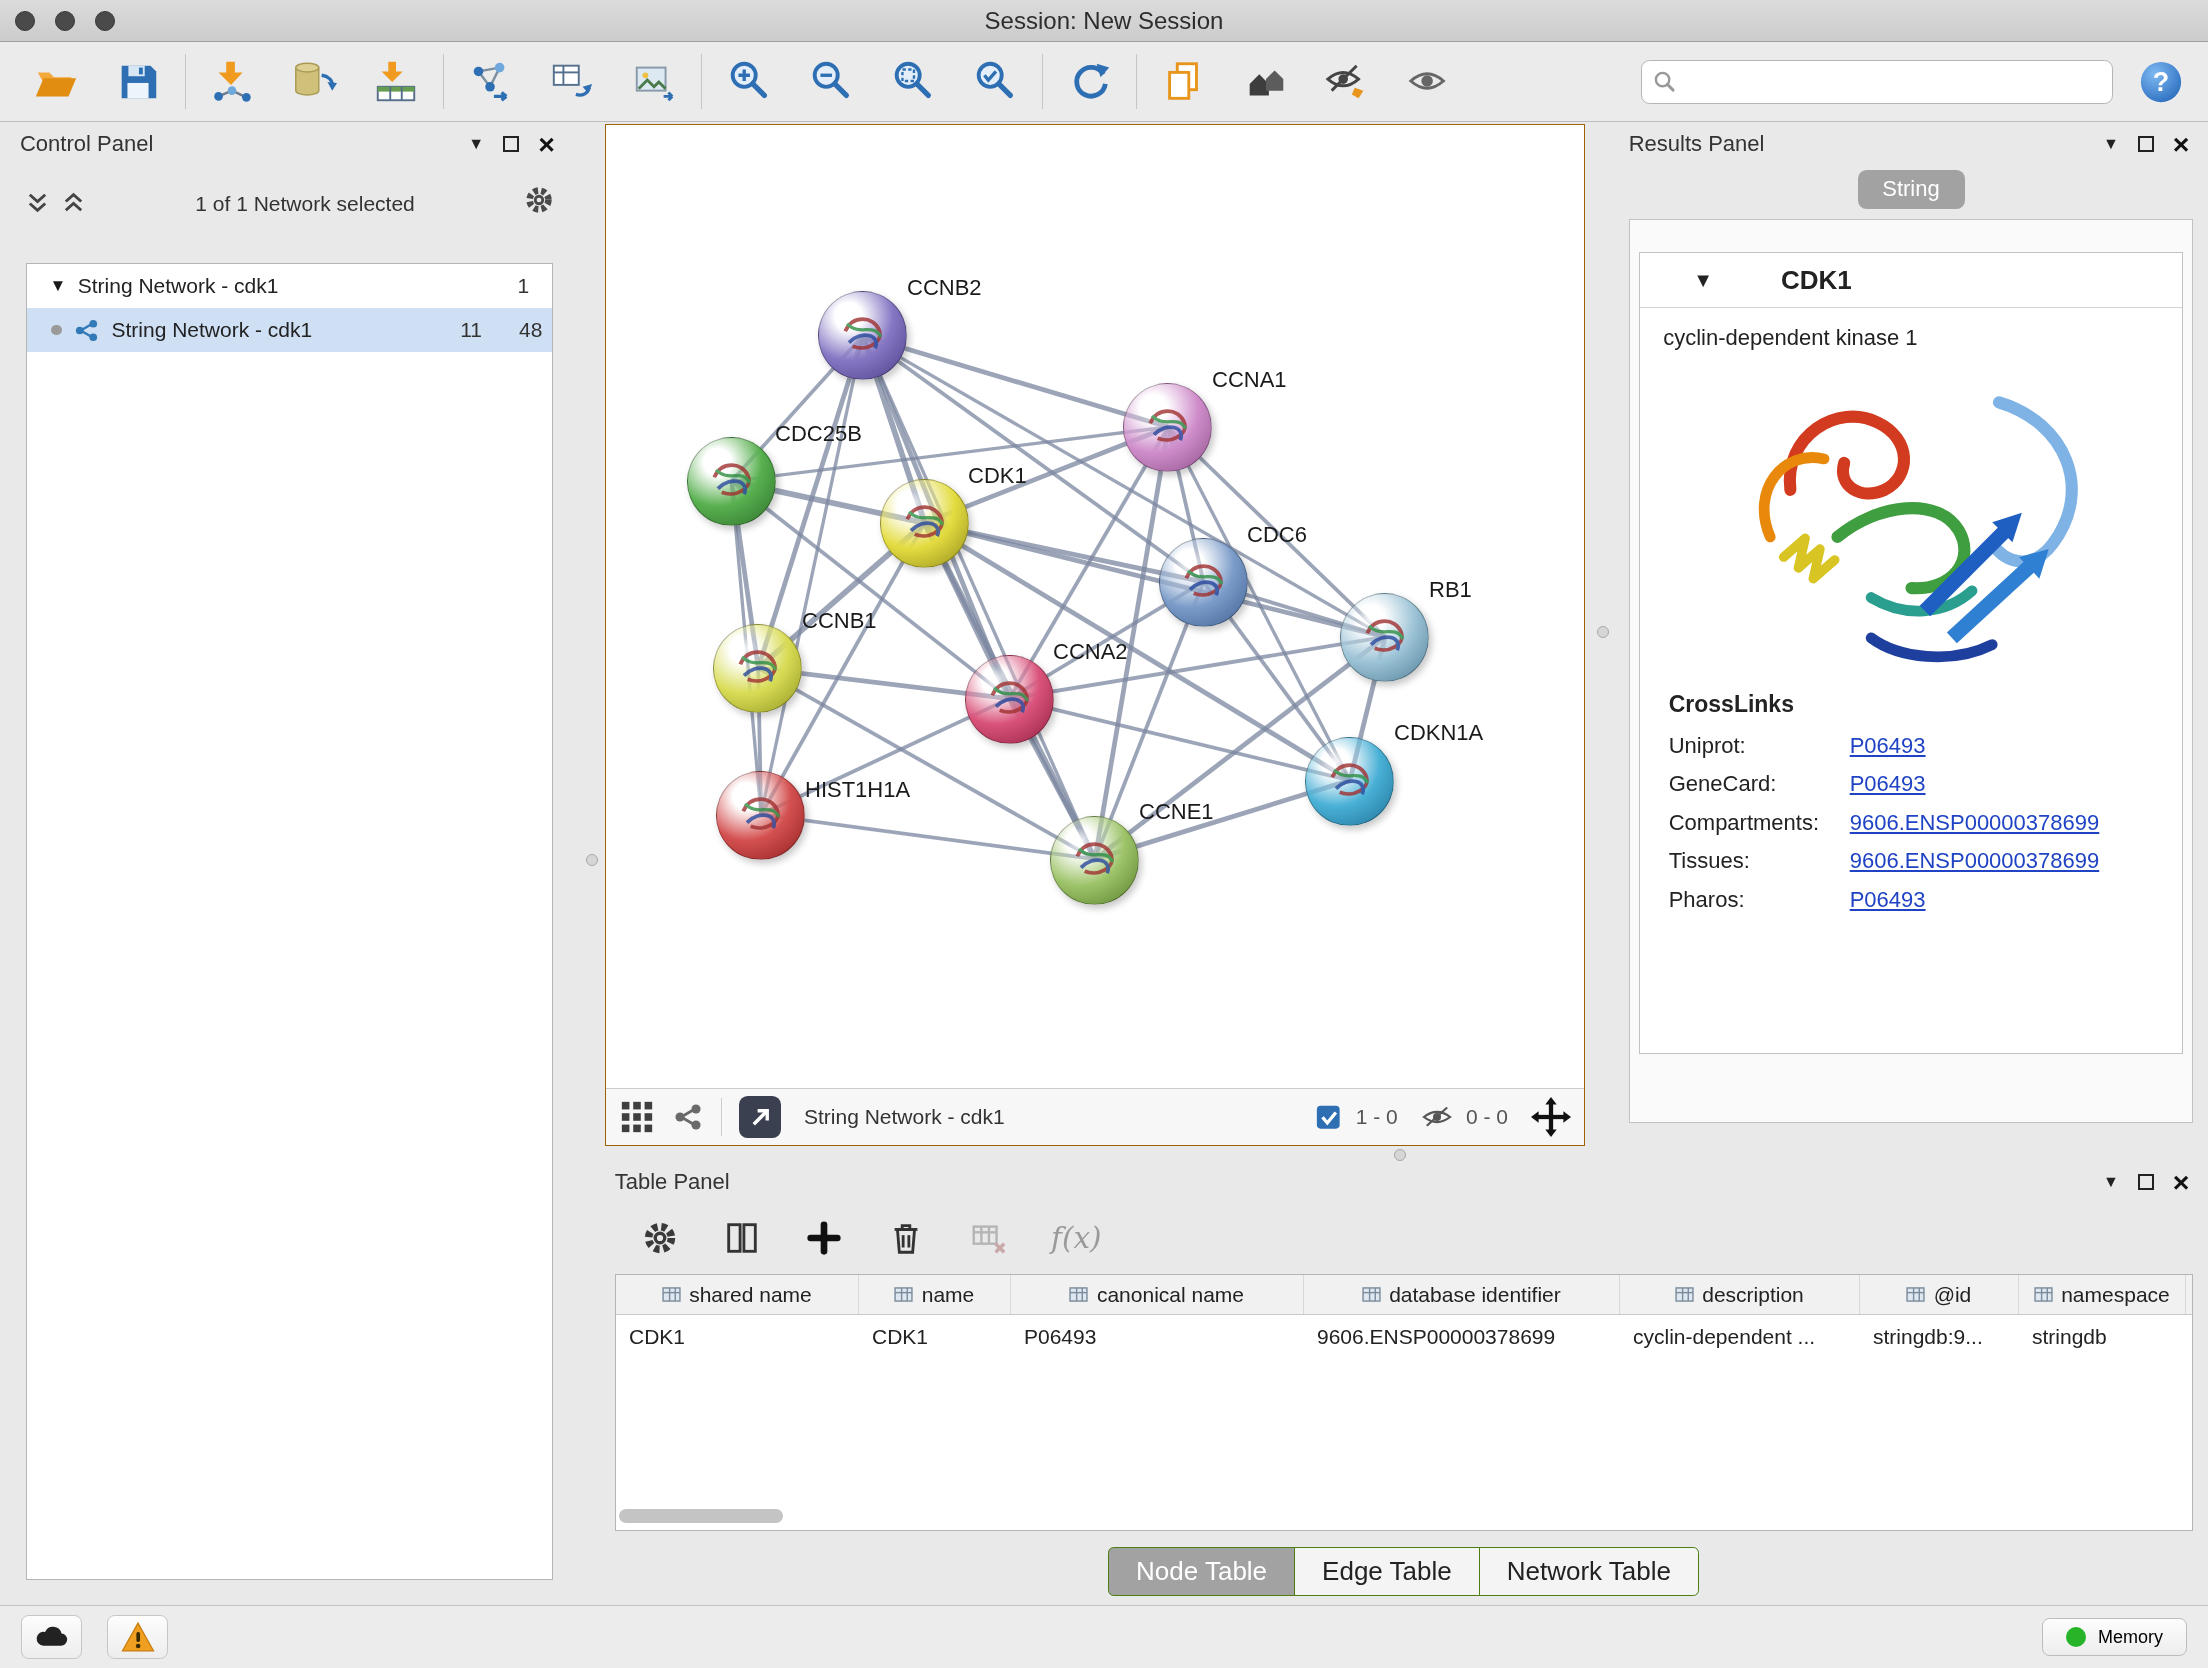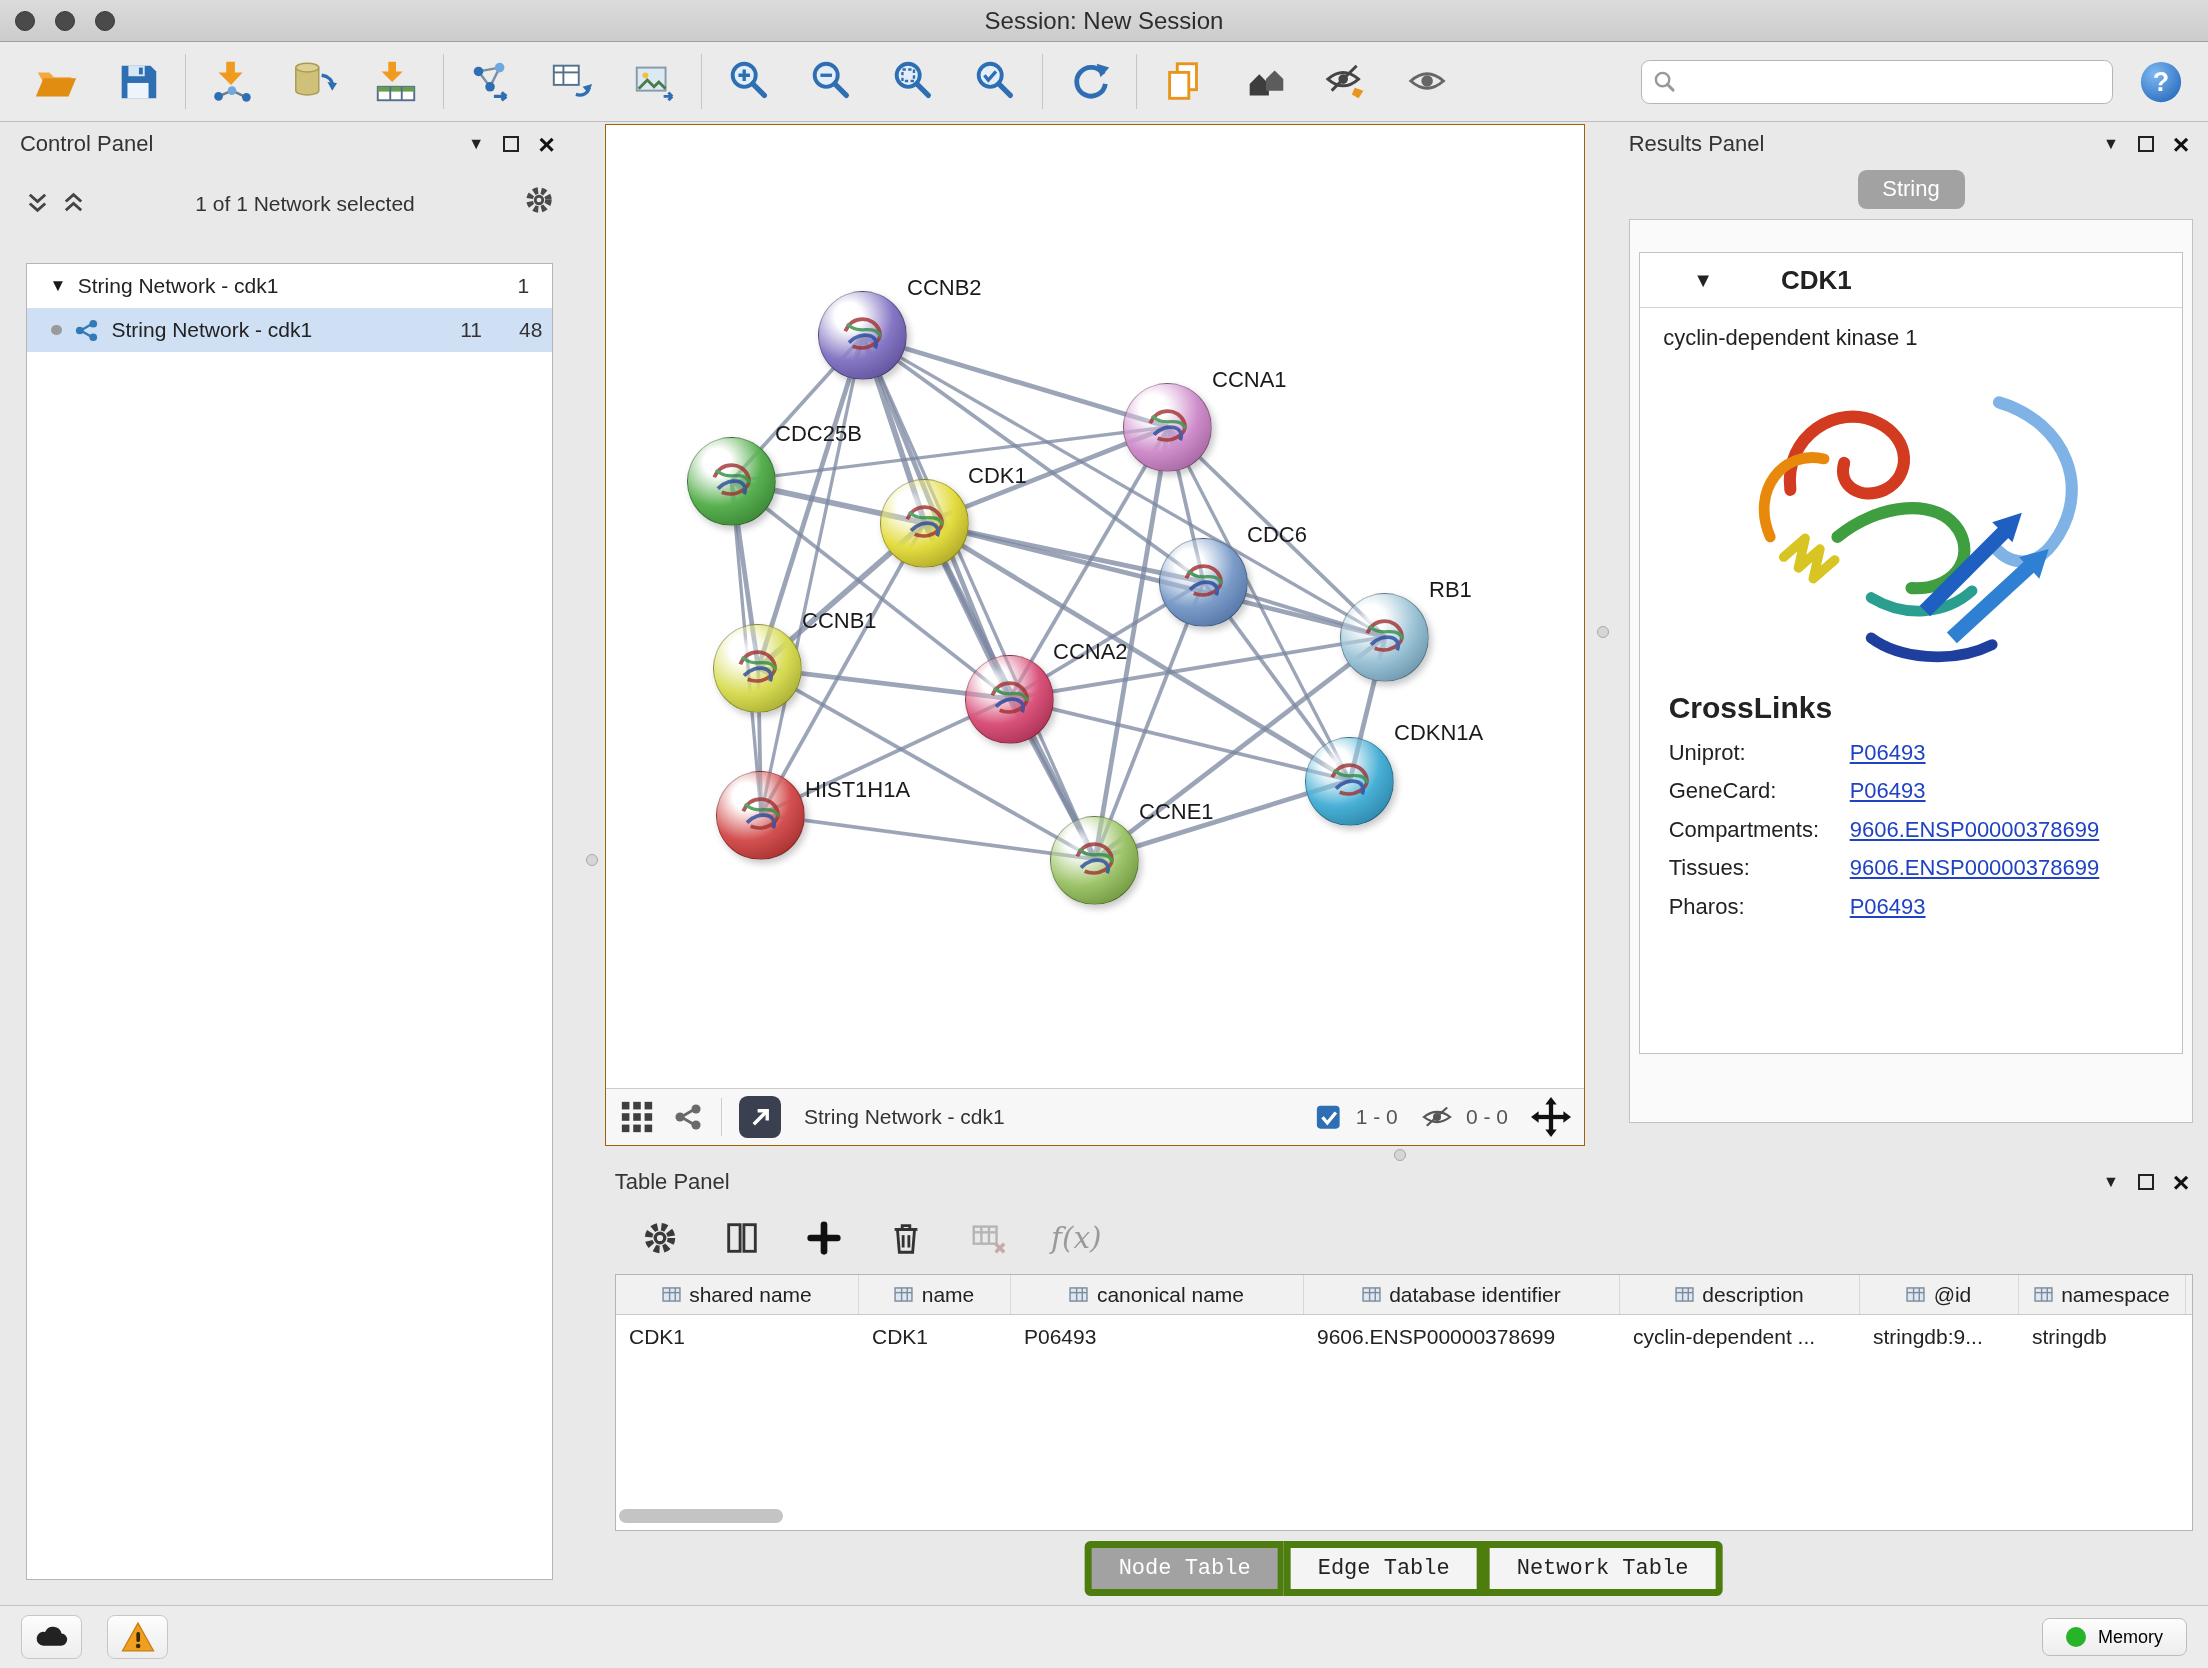--- a/index.html
+++ b/index.html
@@ -77,41 +77,41 @@
   .rp-buttons { display:flex; justify-content:center; gap:34px; }
   .rp-btn { font-size:22px; padding:8.6px 28.5px; background:linear-gradient(#ffffff,#ebebeb);
     border:1px solid #b2b2b2; border-radius:8.6px; font-family:"Liberation Sans",sans-serif; cursor:pointer; }
   .gene-card { margin-top:17px; border:1px solid #c2c2c2; background:#fff; height:calc(100% - 76px); position:relative; overflow:hidden; }
   .gene-header { display:flex; align-items:center; height:55px; border-bottom:1px solid #d4d4d4; }
   .gh-caret { font-size:20px; margin-left:53px; cursor:pointer; }
   .gh-label { font-size:26px; font-weight:bold; margin-left:68px; }
   .gene-desc { font-size:22px; margin:17px 0 0 23px; }
   .protein-svg { margin:11.4px auto 3.8px; }
   .crosslinks { margin:5.7px 0 0 28.5px; font-size:22px; }
-  .cl-title { font-weight:bold; font-size:30px; margin-bottom:15px; }
+  .cl-title { font-weight:bold; font-size:23px; margin-bottom:15px; }
   .cl-row { display:flex; margin:12.4px 0; }
   .cl-label { width:181px; color:#222; }
   .cl-value { color:#1f43c4; text-decoration:underline; }
 
   
   .table-panel { position:absolute; left:609px; top:1162px; width:1590px; height:443px; }
   .tp-toolbar { display:flex; align-items:center; gap:44px; padding:11.4px 0 7.6px 32px; height:68px; }
   .tp-btn { background:none; border:none; cursor:pointer; }
   .fx-label { font-size:29.5px; font-style:italic; font-family:"DejaVu Serif",serif; color:#9a9a9a; }
   .data-table { position:absolute; left:5.7px; right:5.7px; top:112px; bottom:74px; background:#fff;
     border:1px solid #b5b5b5; overflow:hidden; }
   .dt-head { display:flex; background:#f1f1f1; border-bottom:1px solid #c9c9c9; height:40px; }
   .dt-hcell { display:flex; align-items:center; justify-content:center; gap:8.6px; font-size:21px;
     border-right:1px solid #d8d8d8; flex:0 0 auto; cursor:pointer; overflow:hidden; white-space:nowrap; }
   .dt-row { display:flex; height:44px; align-items:center; font-size:21px; }
   .dt-cell { flex:0 0 auto; padding-left:13.3px; overflow:hidden; white-space:nowrap; }
   .hscroll { position:absolute; left:9.5px; bottom:82px; width:247px; height:14.3px; }
   .hthumb { width:164px; height:14.3px; border-radius:7.6px; background:#c4c4c4; }
   .table-tabs { position:absolute; bottom:9.5px; left:50%; transform:translateX(-50%); display:flex; }
-  .t-tab { font-size:22px; padding:7.6px 27px; border:7px solid #4d7c0f; background:#f4f4f4; margin-left:-1px; cursor:pointer;font-family:Liberation Mono, monospace; }
+  .t-tab { font-size:26px; padding:7.6px 27px; border:1px solid #4d7c0f; background:#f4f4f4; margin-left:-1px; cursor:pointer; }
   .t-tab:first-child { border-radius:5.7px 0 0 5.7px; }
   .t-tab:last-child { border-radius:0 5.7px 5.7px 0; }
   .t-tab.active { background:#a2a2a2; color:#fff; }
 
   
   .statusbar { position:absolute; left:0; right:0; bottom:0; height:63px; background:#ececec;
     border-top:1px solid #c3c3c3; display:flex; align-items:center; padding:0 21px; gap:25px; }
   .sb-btn { width:61px; height:44px; border:1px solid #c6c6c6; border-radius:7.6px;
     background:linear-gradient(#fdfdfd,#ededed); display:flex; align-items:center; justify-content:center; cursor:pointer; }
   .memory-btn { margin-left:auto; display:flex; align-items:center; gap:12.4px; font-size:18px; padding:7.6px 23px;

